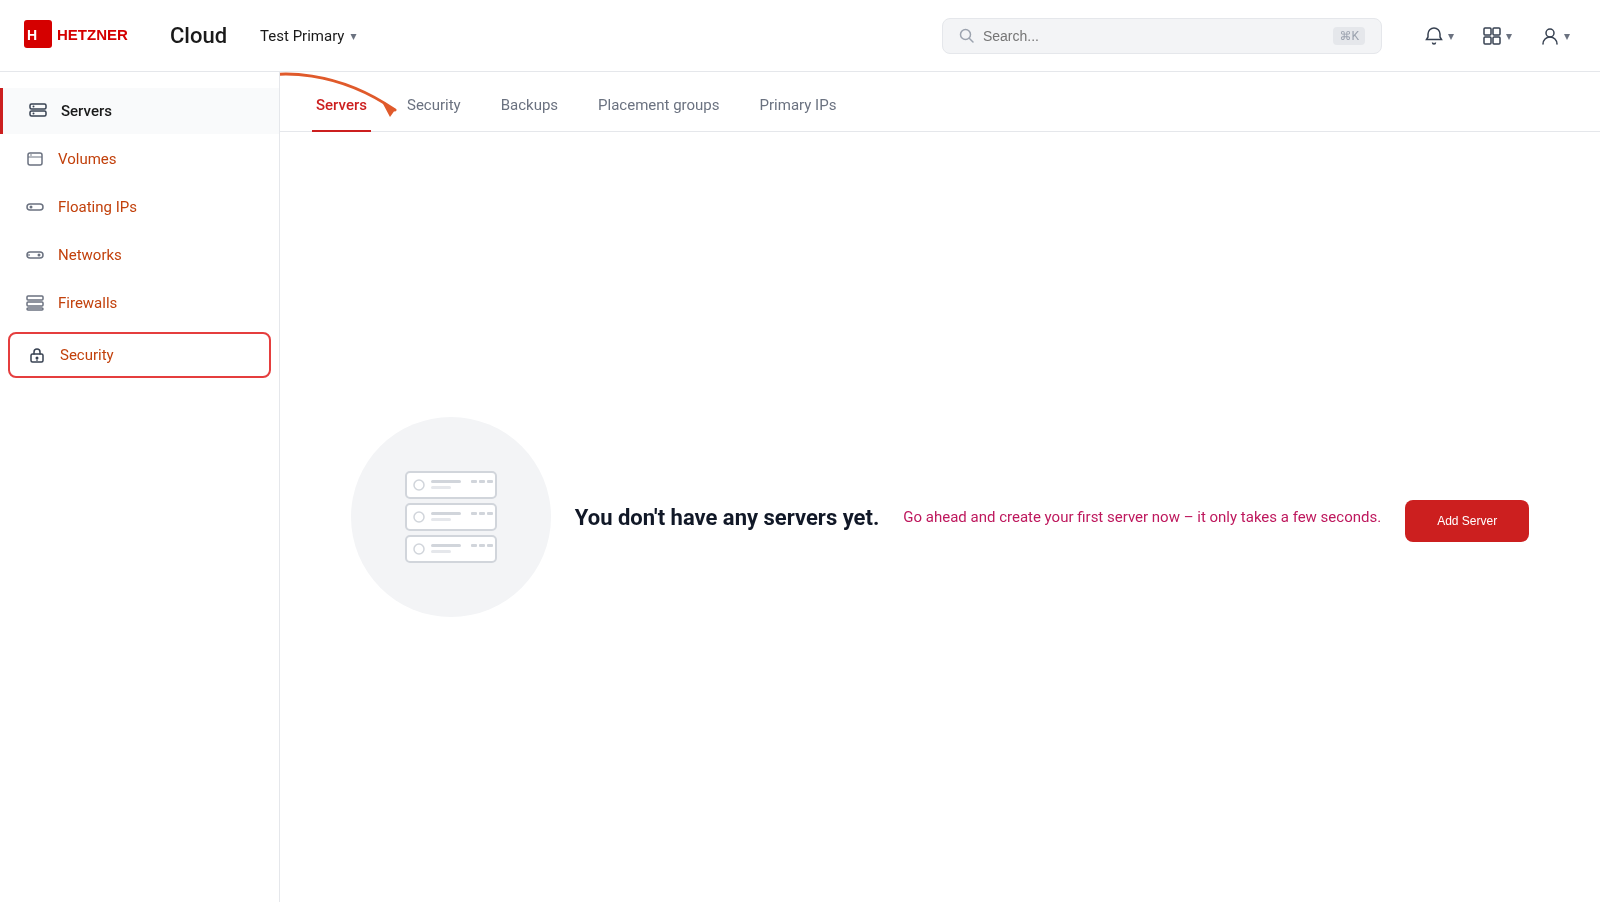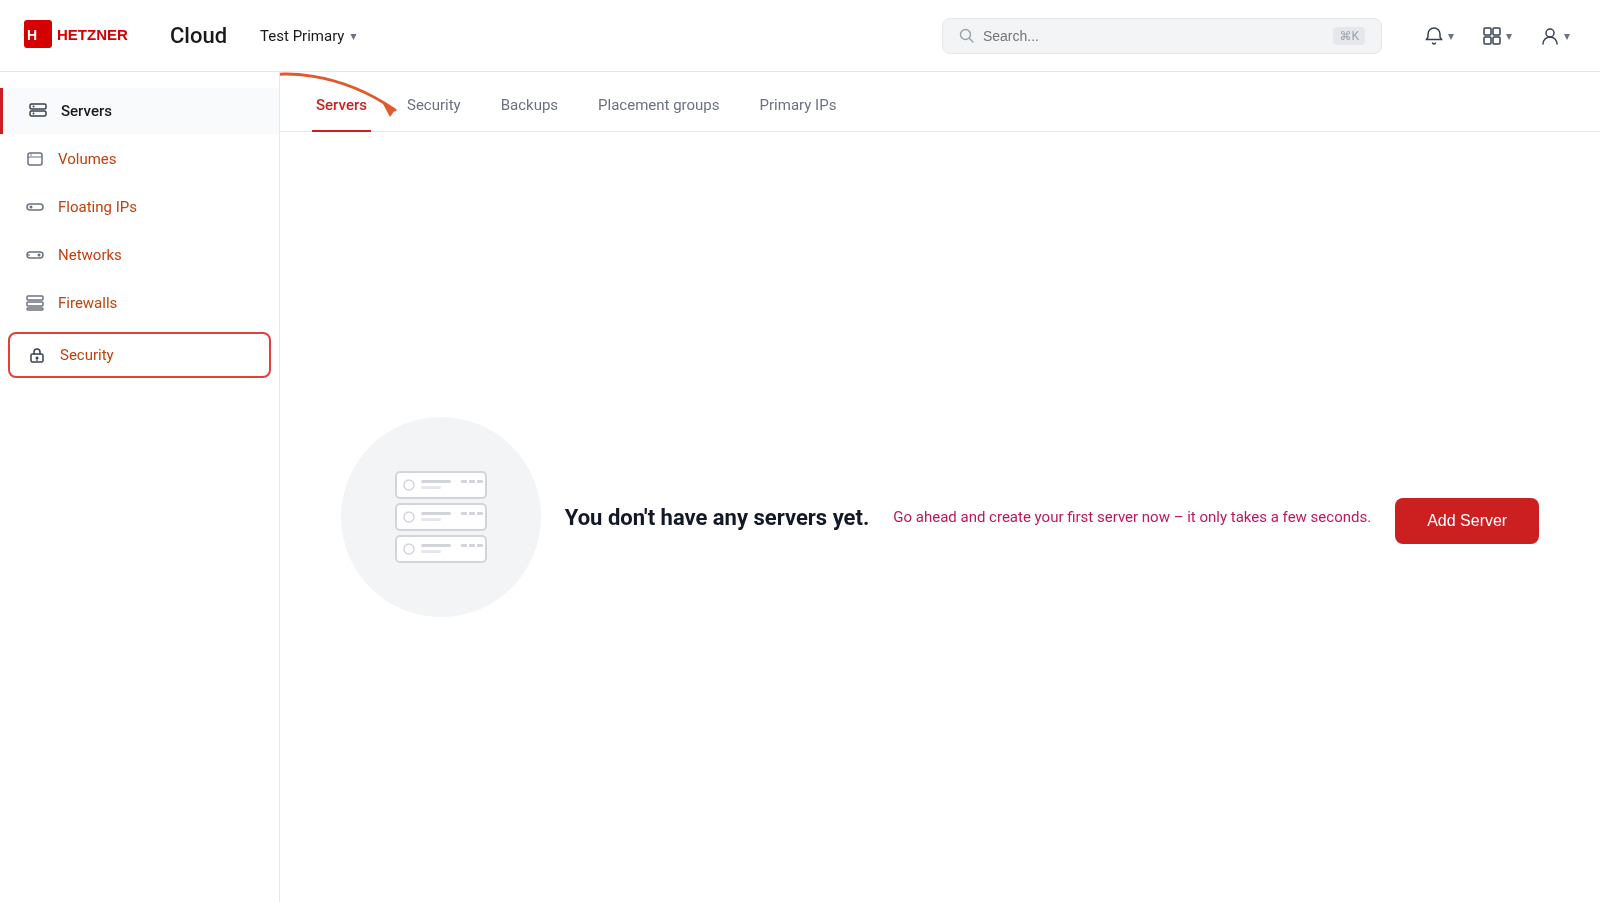--- a/index.html
+++ b/index.html
@@ -200,21 +200,21 @@
       font-size: 15px;
       color: #be185d;
       text-align: center;
     }
     .add-server-btn {
       background: #cc1f1f;
       color: #fff;
       border: none;
       border-radius: 8px;
       padding: 14px 32px;
-      font-size: 16px;
+      font-size: 12px;
       font-weight: 500;
       cursor: pointer;
       margin-top: 8px;
     }
   </style>
 </head>
 <body>
 
 <nav class="topnav">
   <div class="logo-area">

